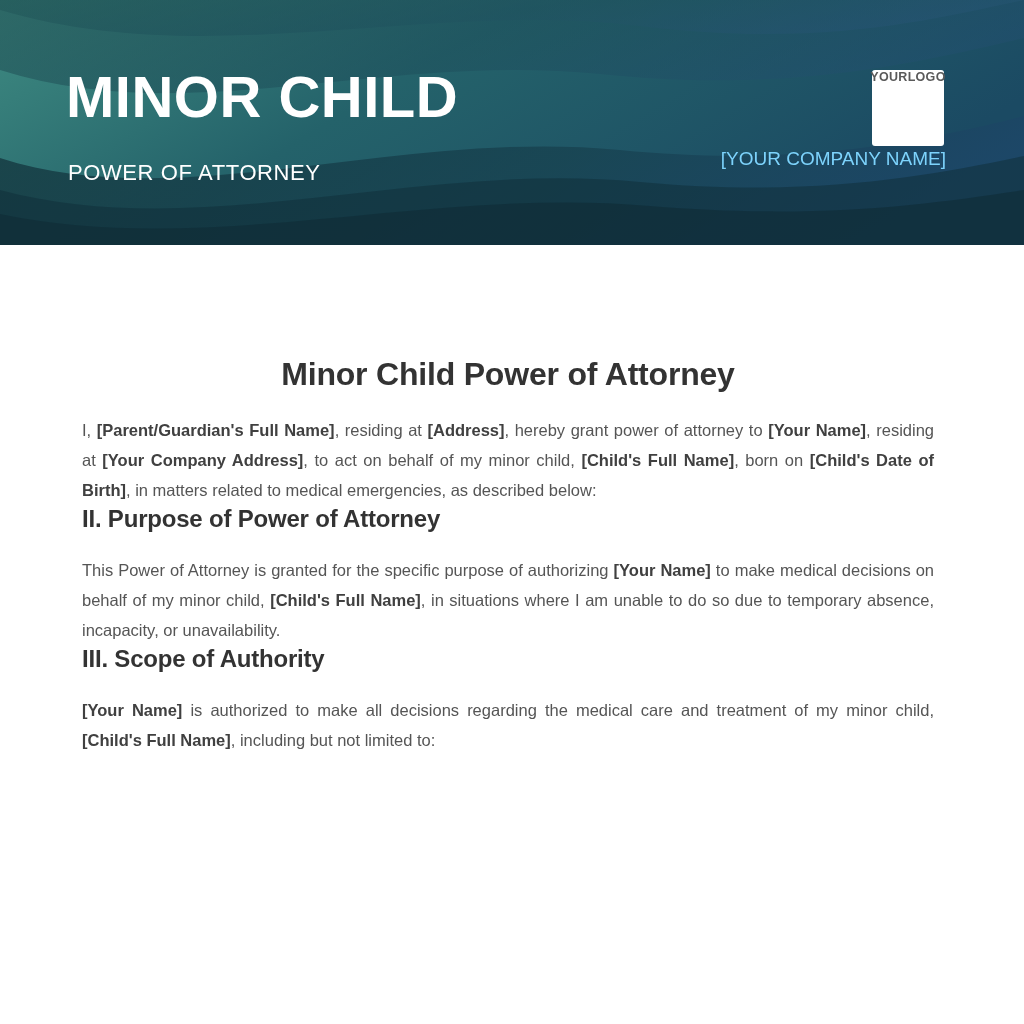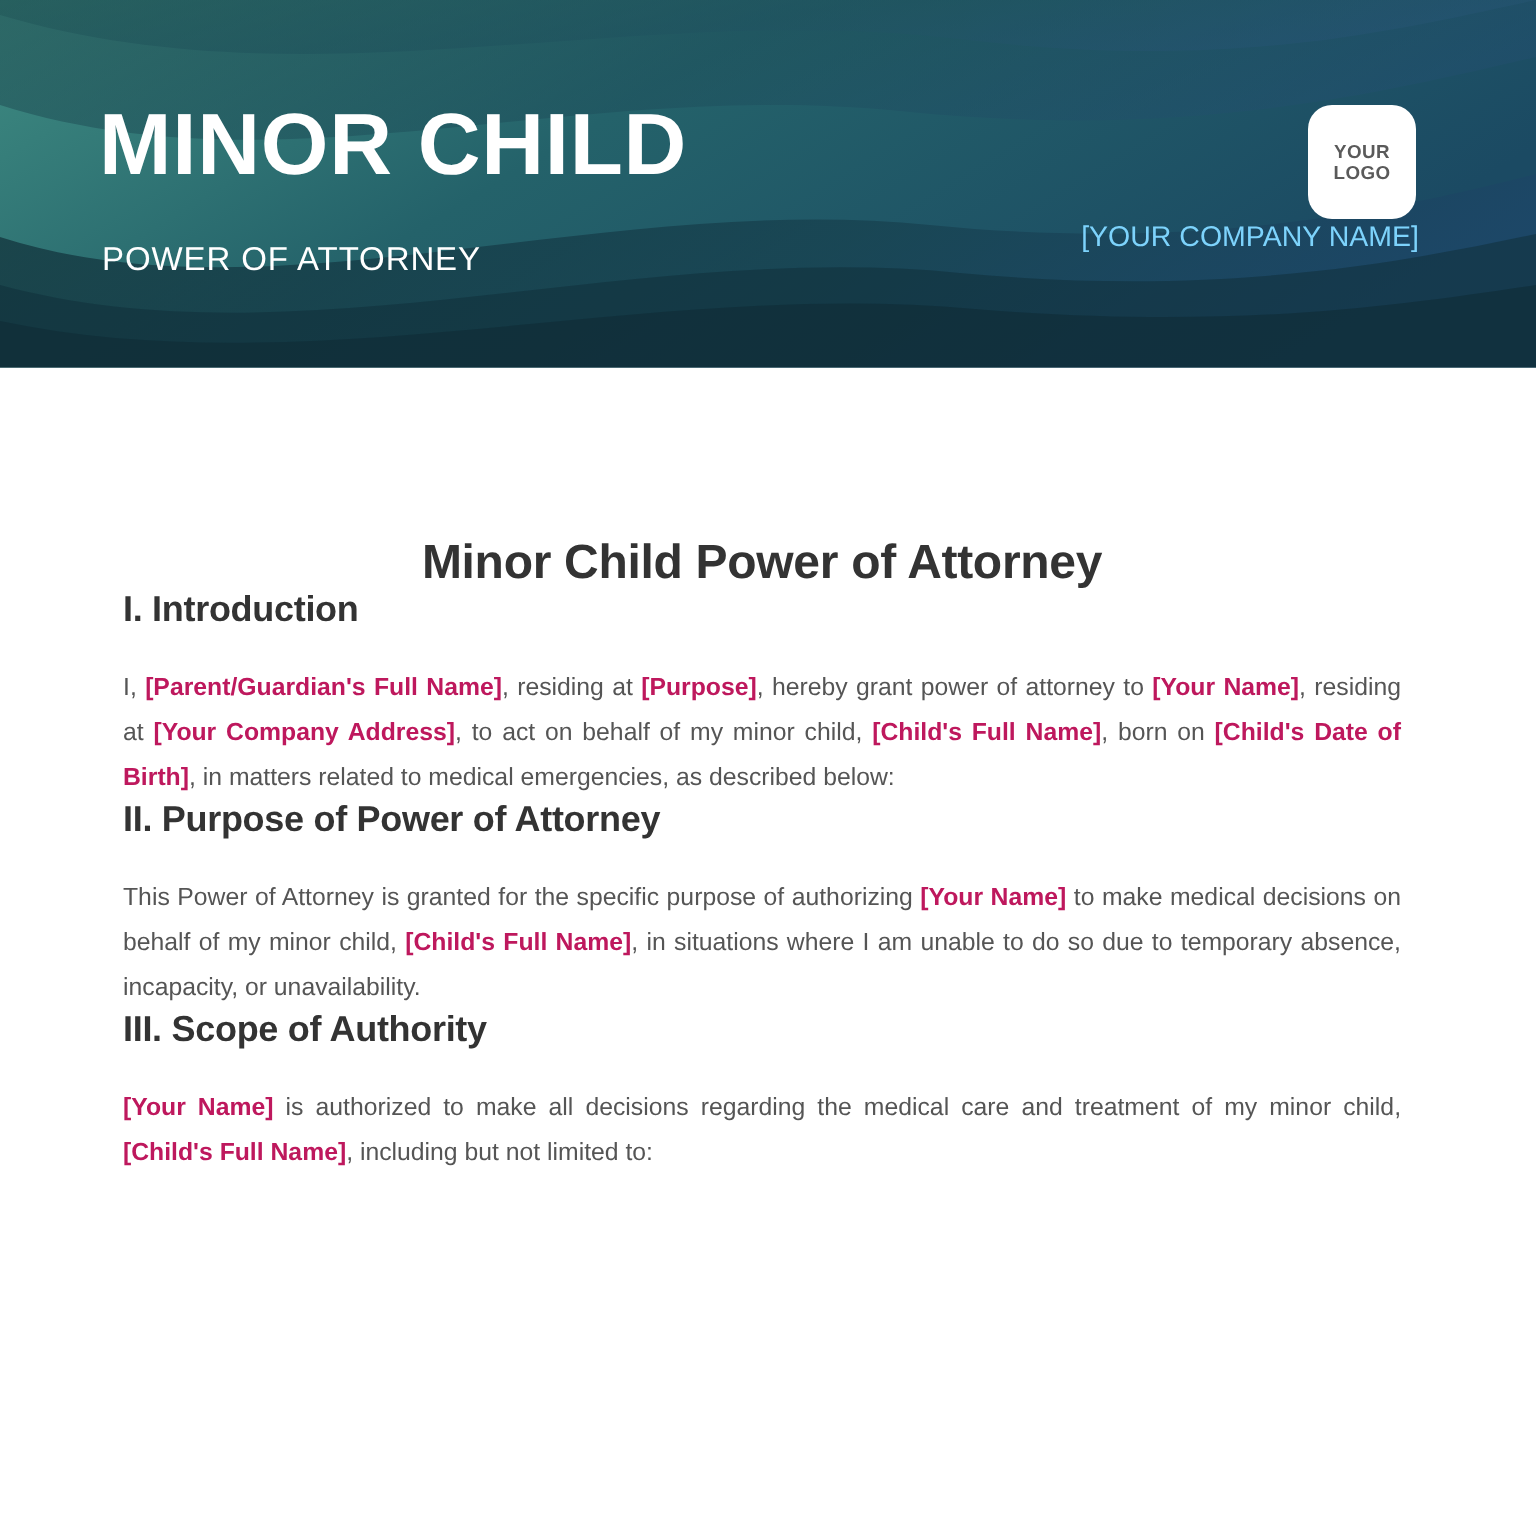--- a/index.html
+++ b/index.html
@@ -61,24 +61,24 @@
     white-space: nowrap;
     margin-top: 17px;
   }
   .logo-box {
     position: absolute;
     right: 80px;
     top: 70px;
     width: 72px;
     height: 76px;
     background: #ffffff;
-    border-radius: 16px;
+    border-radius: 3px;
     display: flex;
-    flex-direction: column;
-    align-items: center;
+    flex-direction: row;
+    align-items: flex-start;
     justify-content: center;
     line-height: 1.15;
   }
   .logo-line {
     font-size: 12.5px;
     font-weight: bold;
     color: #5a5a5a;
     letter-spacing: 0.3px;
   }
   .company-name {
@@ -116,21 +116,21 @@
   .s1 { margin-top: 84px; }
   .s2 { margin-top: 58px; }
   .s3 { margin-top: 58px; }
   p.para {
     margin: 22px 0 0 0;
     font-size: 16.5px;
     line-height: 30px;
     color: #555555;
     text-align: justify;
   }
-  p.para b { color: #be185d; font-weight: bold; }
+  p.para b { color: #404040; font-weight: bold; }
 </style>
 </head>
 <body>
 
 <div class="page">
 
   <div class="banner">
     <svg viewBox="0 0 1024 245" preserveAspectRatio="none">
       <defs>
         <linearGradient id="g1" x1="0" y1="0" x2="1" y2="0.4">
@@ -171,22 +171,21 @@
         <span class="logo-line">LOGO</span>
       </div>
 
       <div class="company-name">[YOUR COMPANY NAME]</div>
     </div>
   </div>
 
   <div class="content">
     <h1 class="page-title">Minor Child Power of Attorney</h1>
 
-    <h2 class="section-heading s1">I. Introduction</h2>
-    <p class="para">I, <b>[Parent/Guardian's Full Name]</b>, residing at <b>[Purpose]</b>, hereby grant power of attorney to <b>[Your Name]</b>, residing at <b>[Your Company Address]</b>, to act on behalf of my minor child, <b>[Child's Full Name]</b>, born on <b>[Child's Date of Birth]</b>, in matters related to medical emergencies, as described below:</p>
+    <p class="para">I, <b>[Parent/Guardian's Full Name]</b>, residing at <b>[Address]</b>, hereby grant power of attorney to <b>[Your Name]</b>, residing at <b>[Your Company Address]</b>, to act on behalf of my minor child, <b>[Child's Full Name]</b>, born on <b>[Child's Date of Birth]</b>, in matters related to medical emergencies, as described below:</p>
 
     <h2 class="section-heading s2">II. Purpose of Power of Attorney</h2>
     <p class="para">This Power of Attorney is granted for the specific purpose of authorizing <b>[Your Name]</b> to make medical decisions on behalf of my minor child, <b>[Child's Full Name]</b>, in situations where I am unable to do so due to temporary absence, incapacity, or unavailability.</p>
 
     <h2 class="section-heading s3">III. Scope of Authority</h2>
     <p class="para"><b>[Your Name]</b> is authorized to make all decisions regarding the medical care and treatment of my minor child, <b>[Child's Full Name]</b>, including but not limited to:</p>
   </div>
 
 </div>
 

